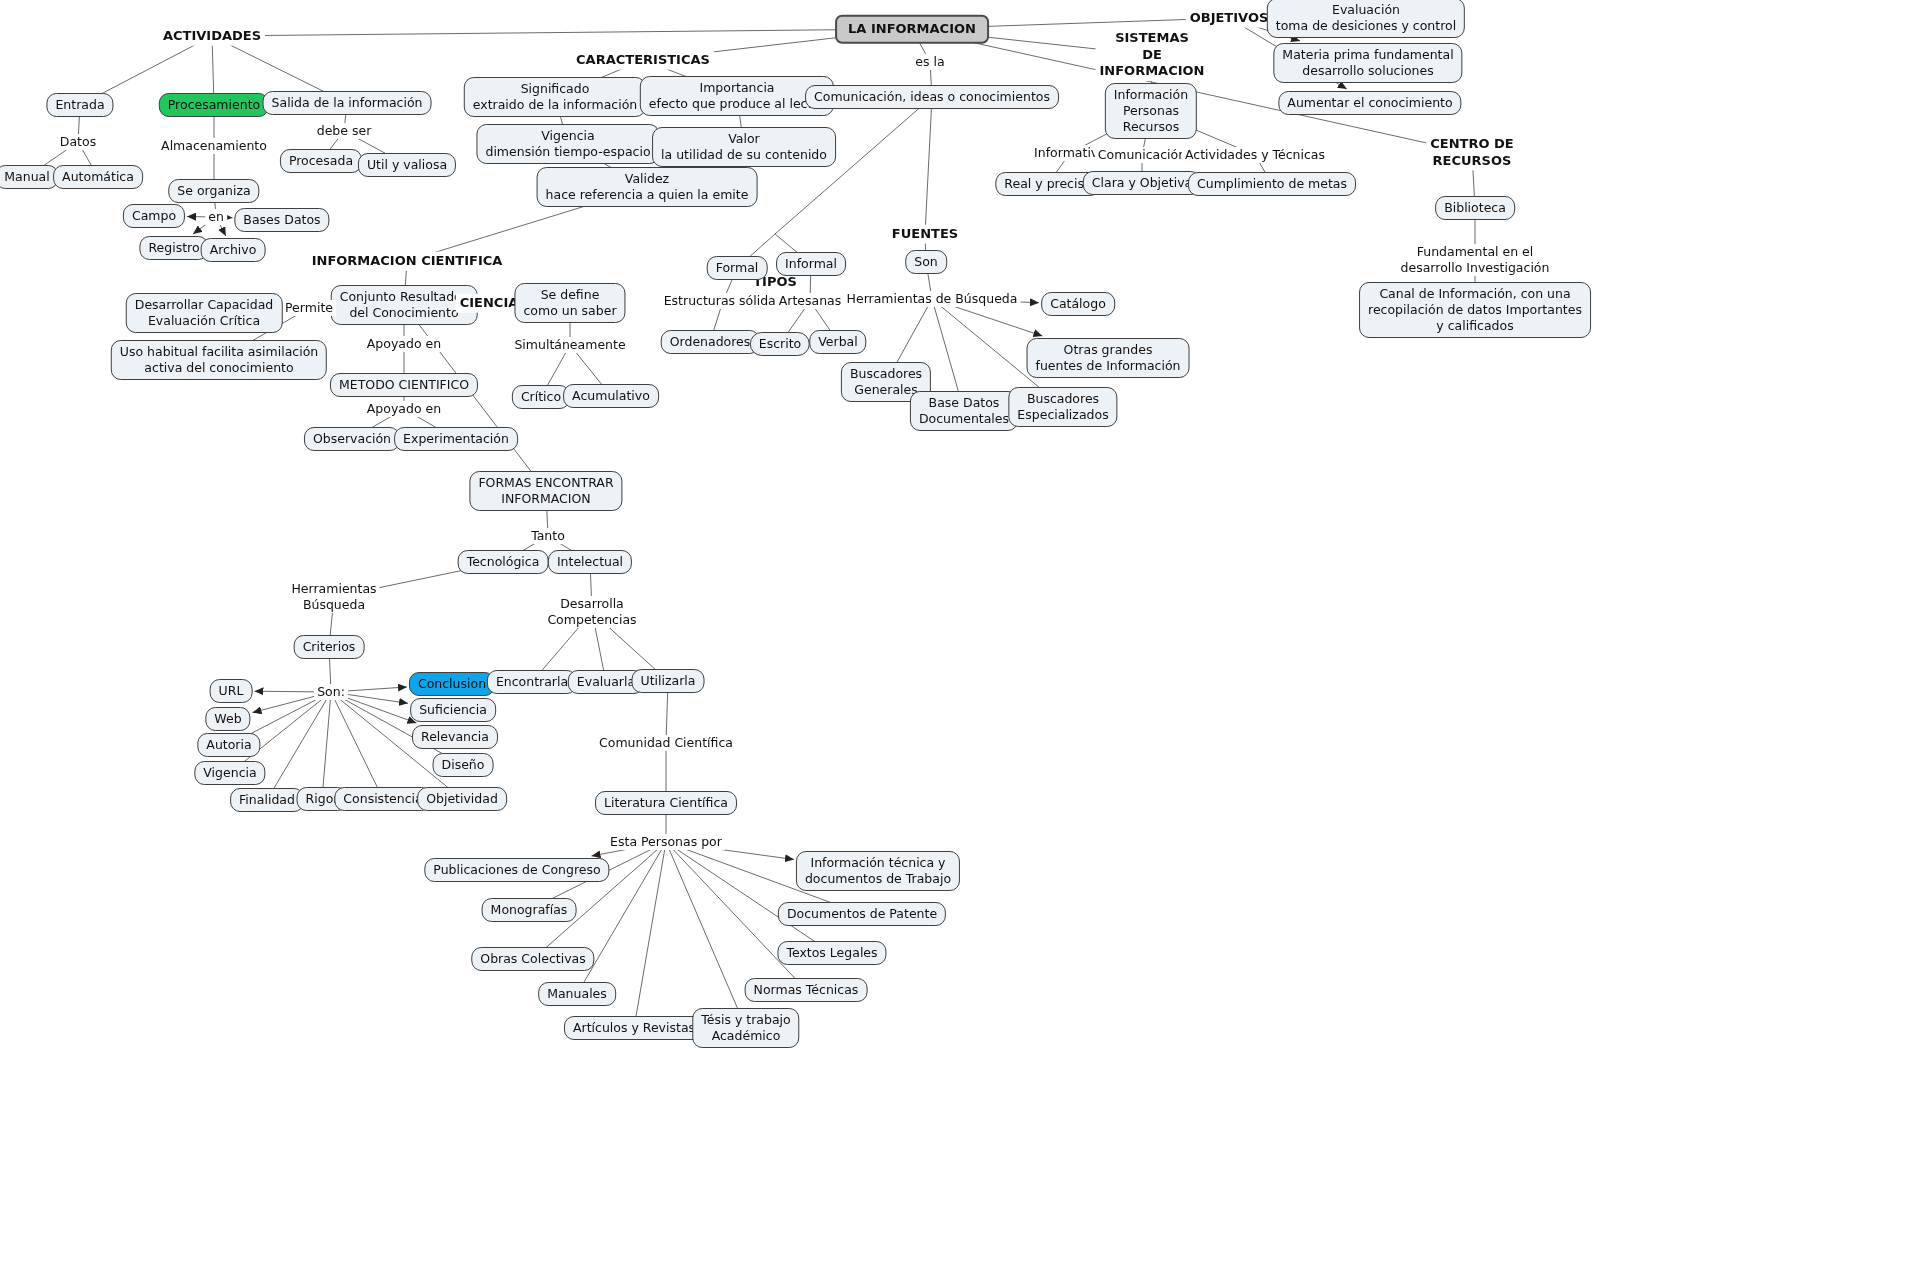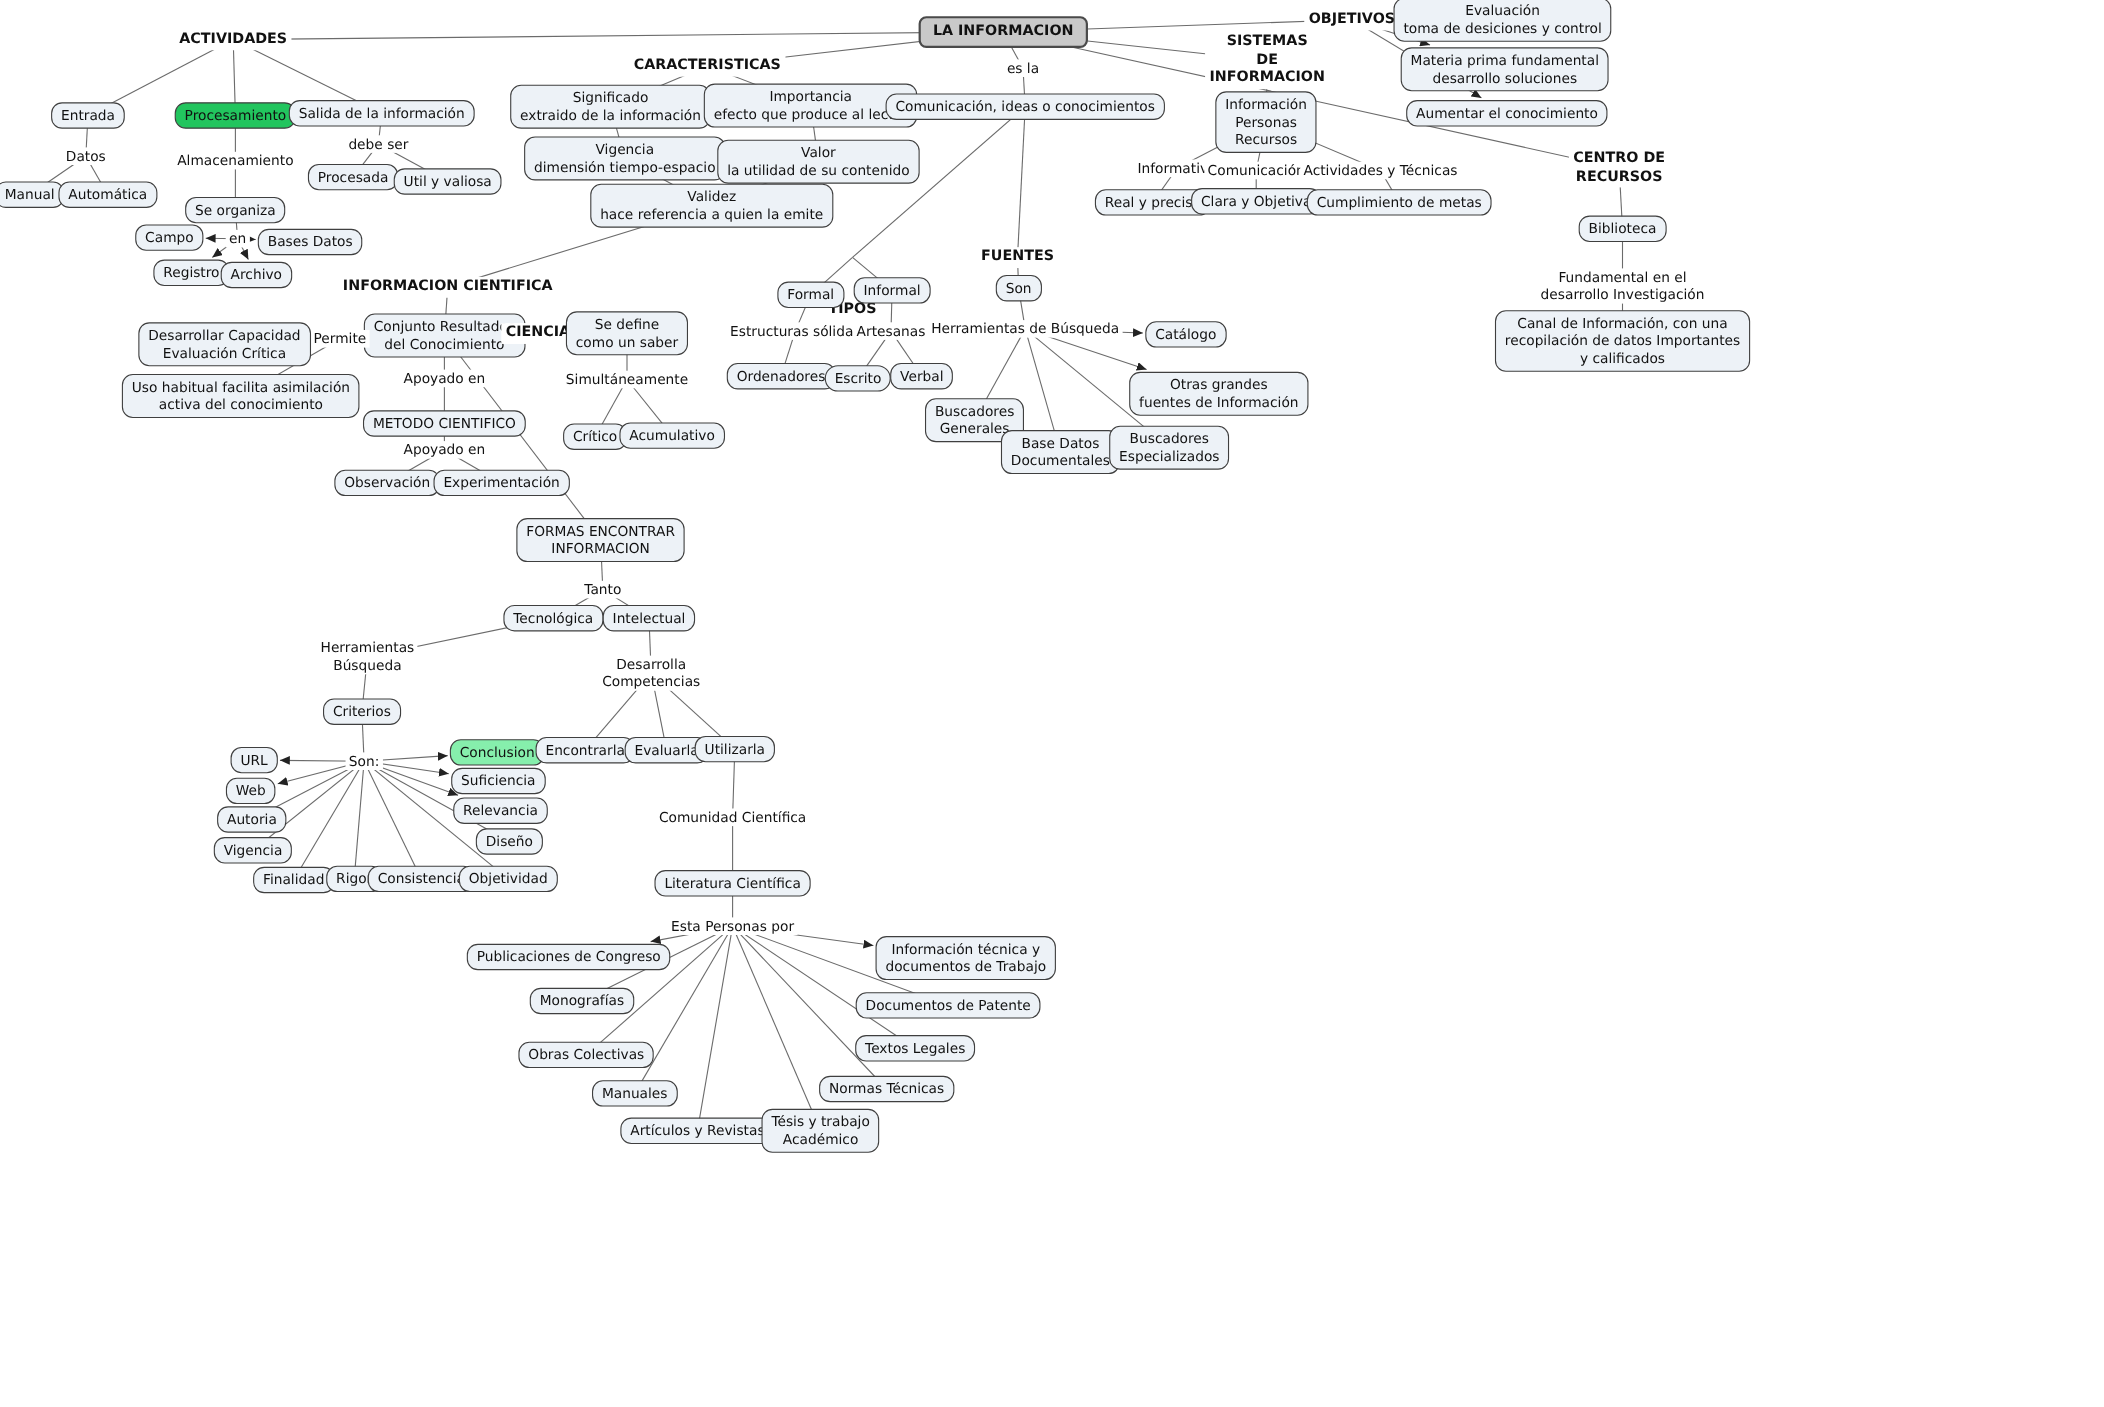--- a/index.html
+++ b/index.html
@@ -278,21 +278,21 @@
       <div class="node box" style="left: 228px; top: 719px; background: rgb(237, 242, 247); border-color: rgb(63, 63, 63);">Web</div>
       <div class="node box" style="left: 229px; top: 745px; background: rgb(237, 242, 247); border-color: rgb(63, 63, 63);">Autoria</div>
       <div class="node box" style="left: 230px; top: 773px; background: rgb(237, 242, 247); border-color: rgb(63, 63, 63);">Vigencia</div>
       <div class="node box" style="left: 267px; top: 800px; background: rgb(237, 242, 247); border-color: rgb(63, 63, 63);">Finalidad</div>
       <div class="node box" style="left: 322px; top: 799px; background: rgb(237, 242, 247); border-color: rgb(63, 63, 63);">Rigor</div>
       <div class="node box" style="left: 383px; top: 799px; background: rgb(237, 242, 247); border-color: rgb(63, 63, 63);">Consistencia</div>
       <div class="node box" style="left: 462px; top: 799px; background: rgb(237, 242, 247); border-color: rgb(63, 63, 63);">Objetividad</div>
       <div class="node box" style="left: 463px; top: 765px; background: rgb(237, 242, 247); border-color: rgb(63, 63, 63);">Diseño</div>
       <div class="node box" style="left: 455px; top: 737px; background: rgb(237, 242, 247); border-color: rgb(63, 63, 63);">Relevancia</div>
       <div class="node box" style="left: 453px; top: 710px; background: rgb(237, 242, 247); border-color: rgb(63, 63, 63);">Suficiencia</div>
-      <div class="node box" style="left: 452px; top: 684px; background: #86efac; border-color: rgb(63, 63, 63);">Conclusion</div>
+      <div class="node box" style="left: 452px; top: 684px; background: #0ea5e9; border-color: rgb(63, 63, 63);">Conclusion</div>
       <div class="node label" style="left: 592px; top: 612px;">Desarrolla
 Competencias</div>
       <div class="node box" style="left: 532px; top: 682px; background: rgb(237, 242, 247); border-color: rgb(63, 63, 63);">Encontrarla</div>
       <div class="node box" style="left: 606px; top: 682px; background: rgb(237, 242, 247); border-color: rgb(63, 63, 63);">Evaluarla</div>
       <div class="node box" style="left: 668px; top: 681px; background: rgb(237, 242, 247); border-color: rgb(63, 63, 63);">Utilizarla</div>
       <div class="node label" style="left: 666px; top: 743px;">Comunidad Científica</div>
       <div class="node box" style="left: 666px; top: 803px; background: rgb(237, 242, 247); border-color: rgb(63, 63, 63);">Literatura Científica</div>
       <div class="node label" style="left: 666px; top: 842px;">Esta Personas por</div>
       <div class="node box" style="left: 517px; top: 870px; background: rgb(237, 242, 247); border-color: rgb(63, 63, 63);">Publicaciones de Congreso</div>
       <div class="node box" style="left: 529px; top: 910px; background: rgb(237, 242, 247); border-color: rgb(63, 63, 63);">Monografías</div>

